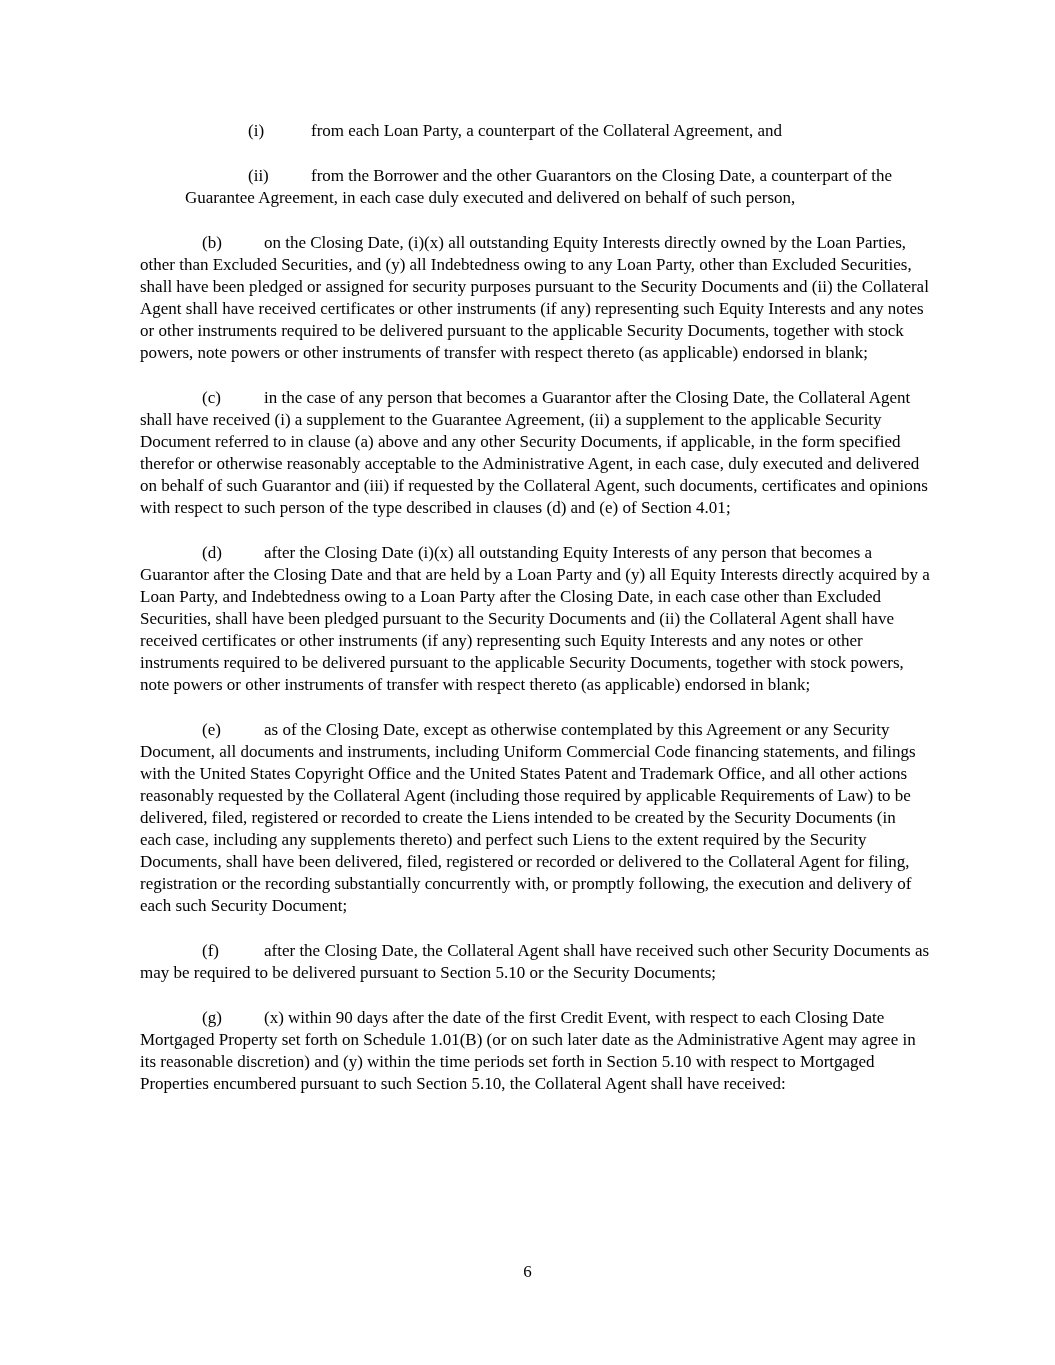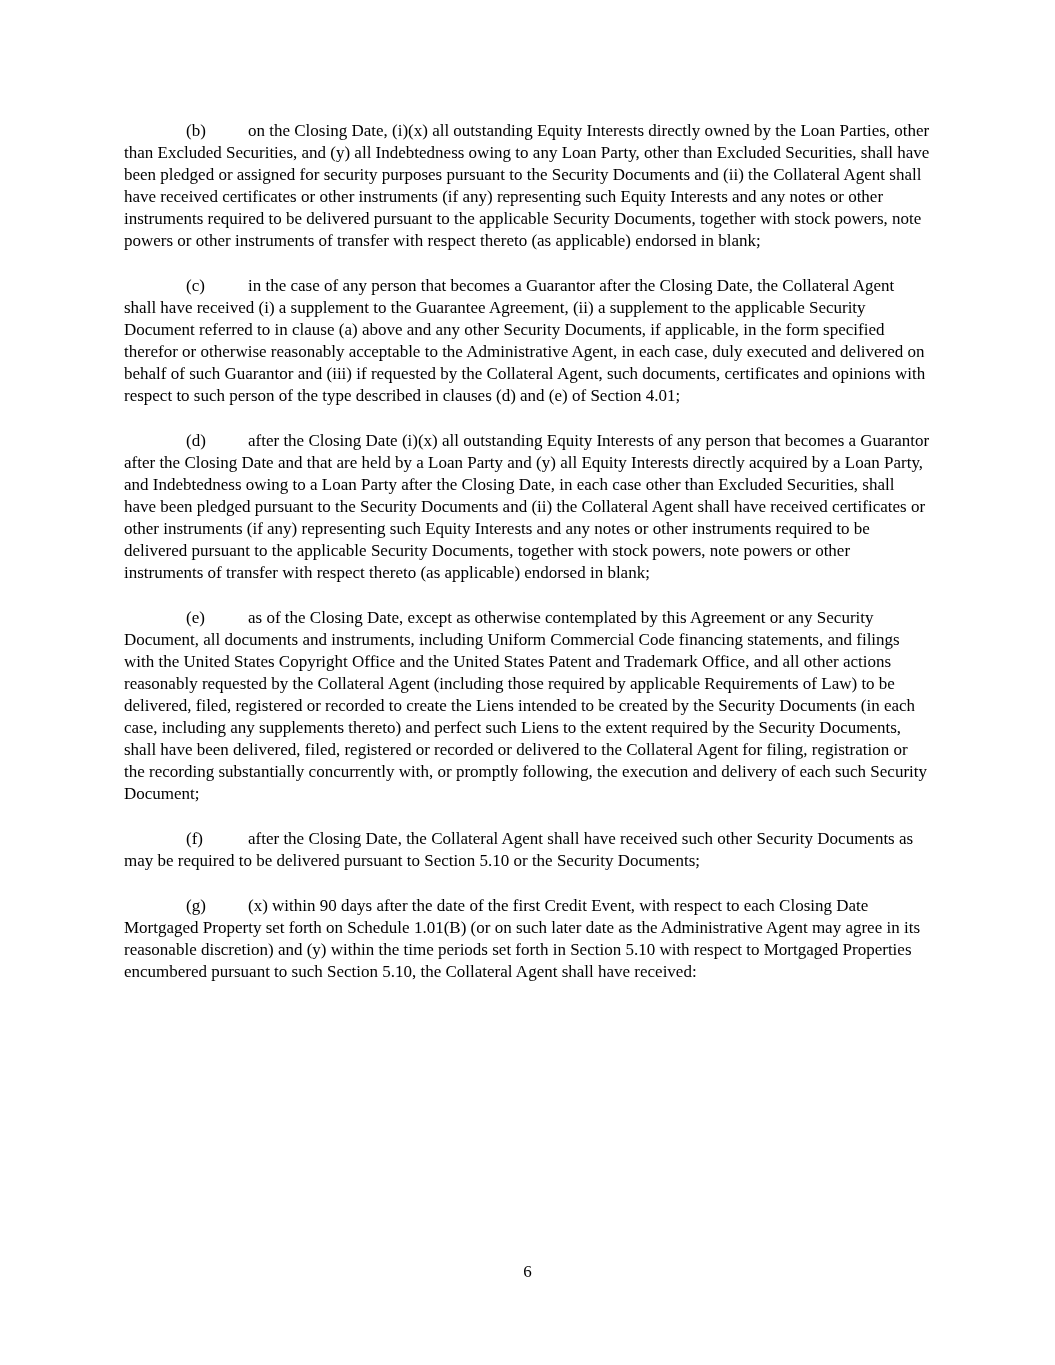--- a/index.html
+++ b/index.html
@@ -22,21 +22,21 @@
     position: absolute;
     left: 124px;
     top: 120px;
     width: 806px;
   }
   .para {
     margin: 0 0 23px 0;
     text-align: left;
   }
   .para.main {
-    margin-left: 0;
+    margin-left: 16px;
     text-indent: 62px;
   }
   .para.sub {
     margin-left: 61px;
     text-indent: 63px;
   }
   .para .label {
     display: inline-block;
     text-indent: 0;
   }
@@ -50,20 +50,22 @@
     left: 0;
     width: 100%;
     text-align: center;
   }
 </style>
 </head>
 <body>
 
 <div class="page">
   <div class="content">
+      <p class="para sub"><span class="label">(i)</span><span>from each Loan Party, a counterpart of the Collateral Agreement, and</span></p>
+      <p class="para sub"><span class="label">(ii)</span><span>from the Borrower and the other Guarantors on the Closing Date, a counterpart of the Guarantee Agreement, in each case duly executed and delivered on behalf of such person,</span></p>
       <p class="para main"><span class="label">(b)</span><span>on the Closing Date, (i)(x) all outstanding Equity Interests directly owned by the Loan Parties, other than Excluded Securities, and (y) all Indebtedness owing to any Loan Party, other than Excluded Securities, shall have been pledged or assigned for security purposes pursuant to the Security Documents and (ii) the Collateral Agent shall have received certificates or other instruments (if any) representing such Equity Interests and any notes or other instruments required to be delivered pursuant to the applicable Security Documents, together with stock powers, note powers or other instruments of transfer with respect thereto (as applicable) endorsed in blank;</span></p>
       <p class="para main"><span class="label">(c)</span><span>in the case of any person that becomes a Guarantor after the Closing Date, the Collateral Agent shall have received (i) a supplement to the Guarantee Agreement, (ii) a supplement to the applicable Security Document referred to in clause (a) above and any other Security Documents, if applicable, in the form specified therefor or otherwise reasonably acceptable to the Administrative Agent, in each case, duly executed and delivered on behalf of such Guarantor and (iii) if requested by the Collateral Agent, such documents, certificates and opinions with respect to such person of the type described in clauses (d) and (e) of </span><span class="uline">Section 4.01</span><span>;</span></p>
       <p class="para main"><span class="label">(d)</span><span>after the Closing Date (i)(x) all outstanding Equity Interests of any person that becomes a Guarantor after the Closing Date and that are held by a Loan Party and (y) all Equity Interests directly acquired by a Loan Party, and Indebtedness owing to a Loan Party after the Closing Date, in each case other than Excluded Securities, shall have been pledged pursuant to the Security Documents and (ii) the Collateral Agent shall have received certificates or other instruments (if any) representing such Equity Interests and any notes or other instruments required to be delivered pursuant to the applicable Security Documents, together with stock powers, note powers or other instruments of transfer with respect thereto (as applicable) endorsed in blank;</span></p>
       <p class="para main"><span class="label">(e)</span><span>as of the Closing Date, except as otherwise contemplated by this Agreement or any Security Document, all documents and instruments, including Uniform Commercial Code financing statements, and filings with the United States Copyright Office and the United States Patent and Trademark Office, and all other actions reasonably requested by the Collateral Agent (including those required by applicable Requirements of Law) to be delivered, filed, registered or recorded to create the Liens intended to be created by the Security Documents (in each case, including any supplements thereto) and perfect such Liens to the extent required by the Security Documents, shall have been delivered, filed, registered or recorded or delivered to the Collateral Agent for filing, registration or the recording substantially concurrently with, or promptly following, the execution and delivery of each such Security Document;</span></p>
       <p class="para main"><span class="label">(f)</span><span>after the Closing Date, the Collateral Agent shall have received such other Security Documents as may be required to be delivered pursuant to </span><span class="uline">Section 5.10</span><span> or the Security Documents;</span></p>
       <p class="para main"><span class="label">(g)</span><span>(x) within 90 days after the date of the first Credit Event, with respect to each Closing Date Mortgaged Property set forth on </span><span class="uline">Schedule 1.01(B)</span><span> (or on such later date as the Administrative Agent may agree in its reasonable discretion) and (y) within the time periods set forth in </span><span class="uline">Section 5.10</span><span> with respect to Mortgaged Properties encumbered pursuant to such </span><span class="uline">Section 5.10</span><span>, the Collateral Agent shall have received:</span></p>
     </div>
   <div class="page-number">6</div>
 </div>
 

